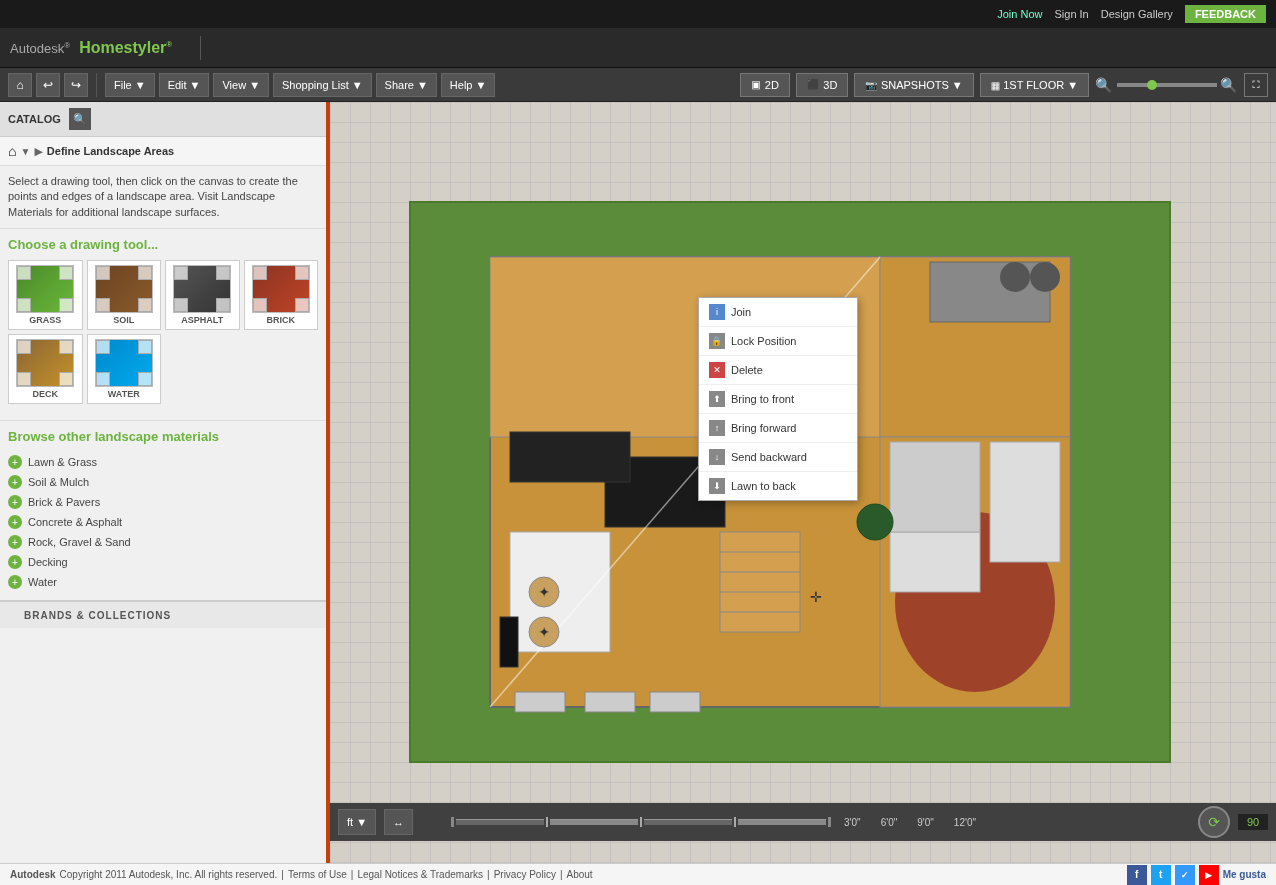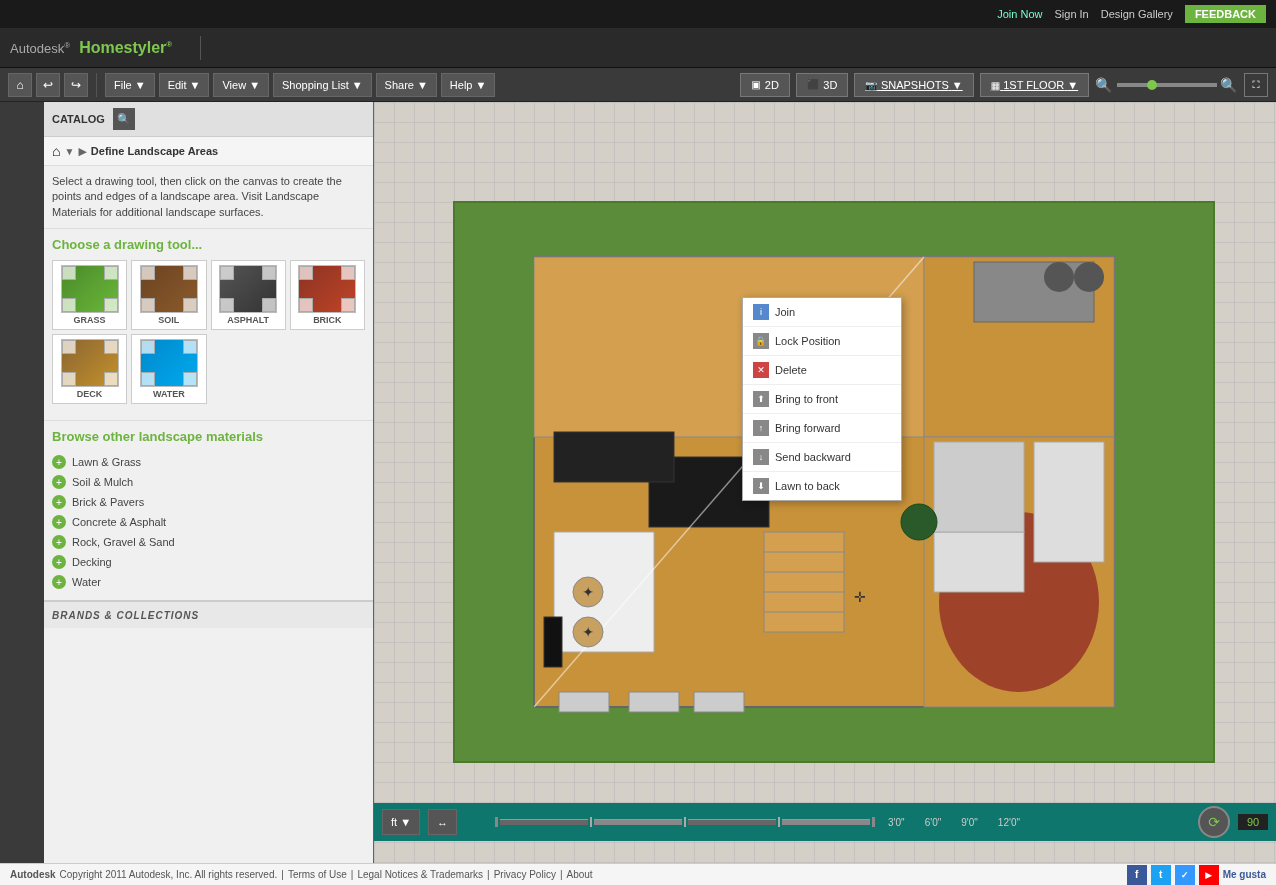--- a/index.html
+++ b/index.html
@@ -91,21 +91,20 @@
       gap: 4px;
     }
     .snapshot-btn {
       background: #555;
       border: 1px solid #777;
       color: white;
       padding: 3px 10px;
       font-size: 11px;
       cursor: pointer;
       height: 24px;
-      text-decoration: underline;
     }
     .zoom-bar {
       display: flex;
       align-items: center;
       gap: 4px;
     }
     .zoom-slider {
       width: 100px;
       height: 4px;
       background: #888;
@@ -136,24 +135,23 @@
     
     #main {
       display: flex;
       height: calc(885px - 28px - 40px - 34px - 22px);
     }
 
     
     #sidebar {
       width: 330px;
       background: #f0f0f0;
-      border-right: 1px solid #c2410c;
+      border-right: 4px solid #c2410c;
       overflow-y: auto;
       flex-shrink: 0;
-      margin-left: 44px;
     }
     #catalog-header {
       background: #e0e0e0;
       border-bottom: 1px solid #ccc;
       padding: 6px 8px;
       display: flex;
       align-items: center;
       gap: 8px;
     }
     #catalog-label {
@@ -386,24 +384,23 @@
       height: 14px;
       background: rgba(255,255,255,0.7);
       border: 1px solid #aaa;
     }
     .tl { top: 0; left: 0; }
     .tr { top: 0; right: 0; }
     .bl { bottom: 0; left: 0; }
     .br { bottom: 0; right: 0; }
 
     .brands-section-sidebar {
-      padding: 6px 8px;
+      padding: 6px 24px;
       border-top: 2px solid #ccc;
       background: #e8e8e8;
-      font-style: italic;
     }
     .brands-section-sidebar span {
       font-size: 10px;
       font-weight: bold;
       color: #555;
       text-transform: uppercase;
       letter-spacing: 1px;
     }
   </style>
 </head>
@@ -690,21 +687,21 @@
       <div class="ctx-item">
         <div class="ctx-icon layer">↓</div>
         <span>Send backward</span>
       </div>
       <div class="ctx-item">
         <div class="ctx-icon layer">⬇</div>
         <span>Lawn to back</span>
       </div>
     </div>
 
-    <div style="position:absolute; bottom:22px; left:0; right:0; height:38px; background:#0f766e; display:flex; align-items:center; padding:0 8px; gap:8px;">
+    <div style="position:absolute; bottom:22px; left:0; right:0; height:38px; background:#404040; display:flex; align-items:center; padding:0 8px; gap:8px;">
       <button class="ruler-btn">ft ▼</button>
       <button class="ruler-btn">↔</button>
       <div style="display:flex; align-items:center; margin-left:30px; gap:2px;">
         <div style="width:3px; height:10px; background:#888;"></div>
         <div style="width:88px; height:6px; background:#666; border-top:1px solid #999;"></div>
         <div style="width:2px; height:10px; background:#aaa;"></div>
         <div style="width:88px; height:6px; background:#888; border-top:1px solid #999;"></div>
         <div style="width:2px; height:10px; background:#aaa;"></div>
         <div style="width:88px; height:6px; background:#666; border-top:1px solid #999;"></div>
         <div style="width:2px; height:10px; background:#aaa;"></div>

